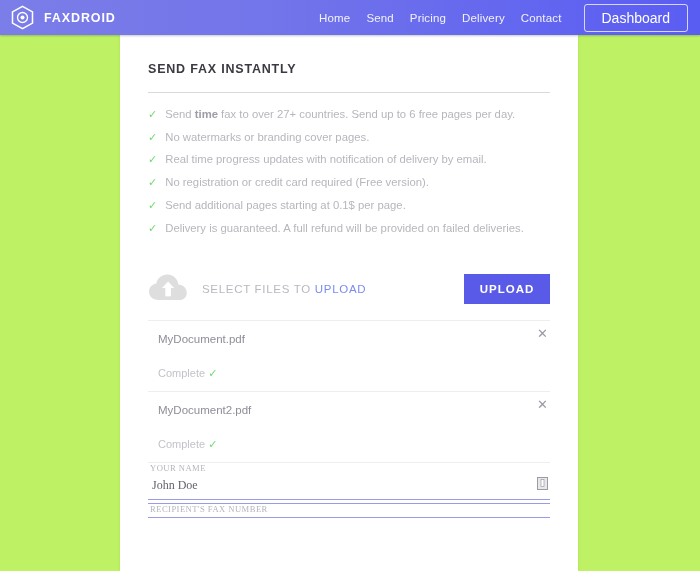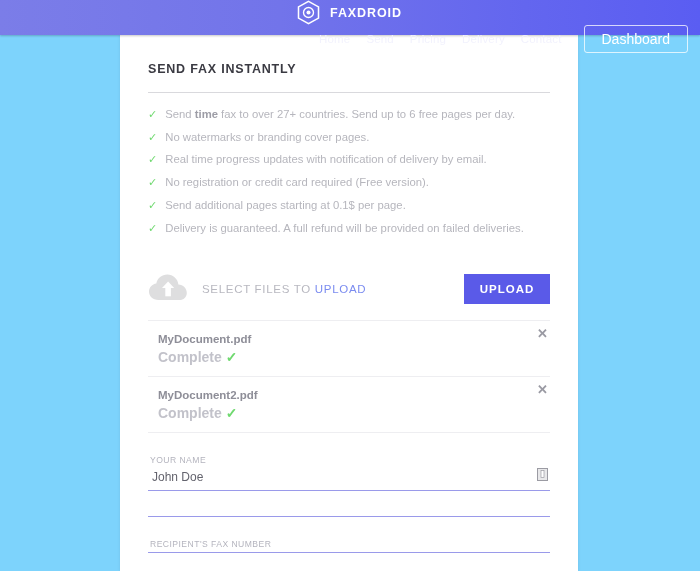--- a/index.html
+++ b/index.html
@@ -19,21 +19,20 @@
   .navbar {
     position: relative;
     height: 35px;
     background: linear-gradient(to right, #7b7de8 0%, #7274ea 40%, #6366ef 75%, #5a5df2 100%);
     display: flex;
     align-items: center;
     padding: 0 12px 0 10px;
     box-sizing: border-box;
     box-shadow: 0 1px 2px rgba(0,0,0,0.22);
     z-index: 5;
-    flex-direction: column;
   }
   .brand {
     display: flex;
     align-items: center;
     gap: 9px;
   }
   .logo-hex {
     width: 25px;
     height: 25px;
     display: block;
@@ -64,21 +63,21 @@
     font-size: 14px;
     padding: 5px 17px;
     margin-left: 6px;
     white-space: nowrap;
   }
 
   
   .page {
     position: relative;
     height: 536px;
-    background: #7dd3fc;
+    background: #bef264;
   }
   .card {
     position: absolute;
     left: 120px;
     top: 0;
     width: 458px;
     height: 536px;
     background: #ffffff;
     box-sizing: border-box;
     box-shadow: 0 0 3px rgba(0,0,0,0.09);
@@ -156,51 +155,50 @@
     cursor: pointer;
     font-family: "Liberation Sans", sans-serif;
   }
   .btn-upload { margin-left: auto; }
 
   
   .file-row {
     position: relative;
     padding: 12px 0 11px 0;
     border-bottom: 1px solid #eeeef1;
-    font-weight: bold;
   }
   .file-name {
     font-size: 11.5px;
     color: #8e8e98;
     padding-left: 10px;
   }
   .file-status {
-    font-size: 14px;
+    font-size: 11px;
     color: #c2c2ca;
     padding-left: 10px;
-    margin-top: 4px;
+    margin-top: 22px;
   }
   .file-status .ok { color: #6fd96f; }
   .file-close {
     position: absolute;
     right: 2px;
     top: 6px;
     font-size: 13px;
     color: #9a9aa3;
     cursor: pointer;
     line-height: 1;
     font-family: "Liberation Sans", sans-serif;
   }
 
   
   .field {
     position: relative;
-    margin-top: 22px;
     border-bottom: 1px solid #9a9aea;
     padding-bottom: 3px;
+    font-family: Liberation Serif, serif;
   }
   .field-label {
     font-size: 8.6px;
     letter-spacing: 0.45px;
     color: #b4b4be;
     display: block;
     padding-left: 2px;
   }
   .field-value {
     font-size: 12px;

